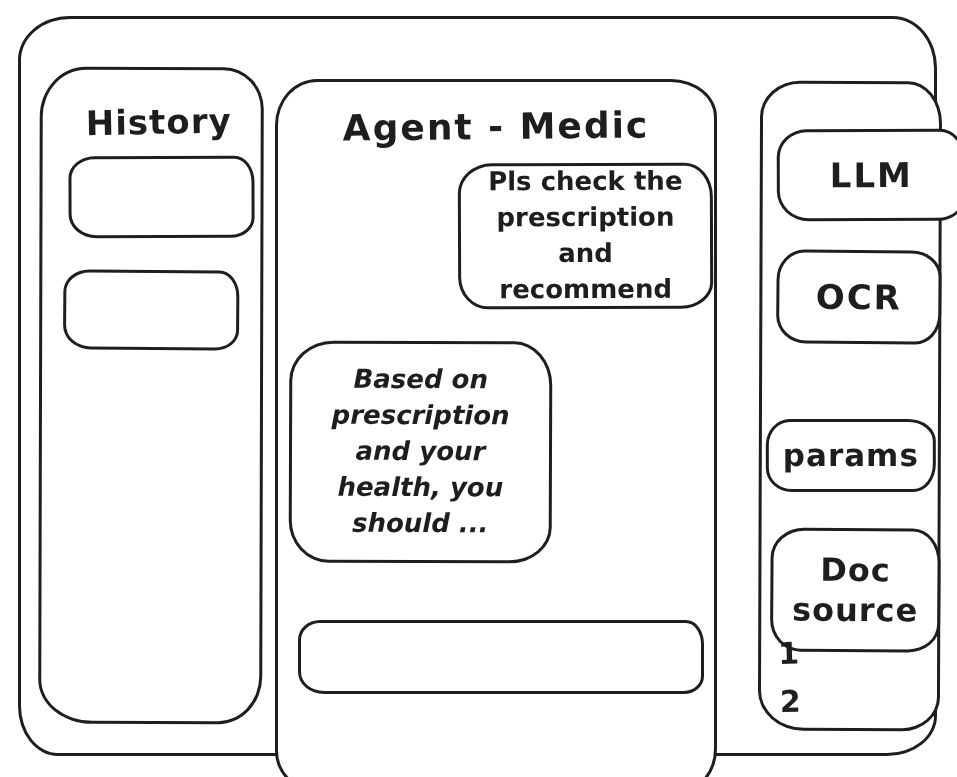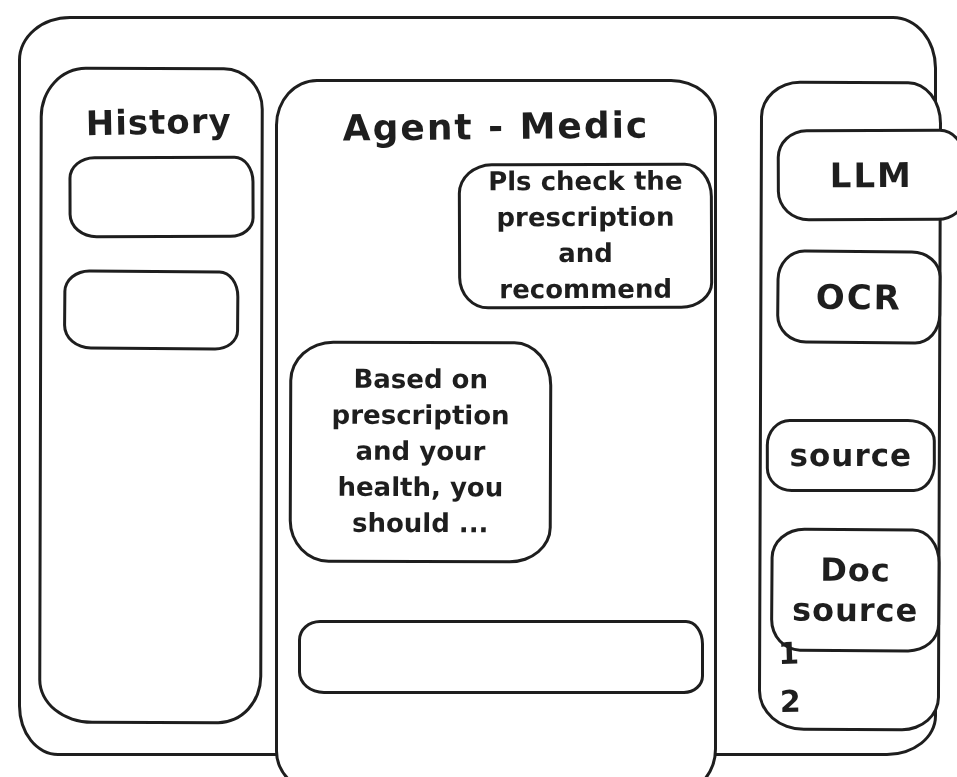--- a/index.html
+++ b/index.html
@@ -68,20 +68,21 @@
     left: 180px; top: 81px; width: 255px; height: 146px;
     padding: 24px 14px;
     border-radius: 34px 28px 32px 30px / 30px 34px 26px 32px;
     transform: rotate(-0.2deg);
   }
   .bubble-assistant {
     left: 11px; top: 259px; width: 263px; height: 222px;
     padding: 10px 18px;
     border-radius: 44px 38px 42px 40px / 40px 44px 36px 42px;
     transform: rotate(0.2deg);
+    font-style: italic;
   }
   .chat-input {
     position: absolute; left: 20px; top: 538px; width: 406px; height: 74px;
     border: 3px solid #1e1e1e; background: #fff; outline: none;
     border-radius: 22px 18px 20px 26px / 20px 24px 18px 22px;
     font-family: "DejaVu Sans", sans-serif; font-size: 24px;
     padding: 0 20px; color: #1e1e1e;
   }
 
   
@@ -146,20 +147,20 @@
       <div class="bubble bubble-assistant">
         <span>Based on prescription and your health, you should ...</span>
       </div>
 
       <input class="chat-input" type="text" value="" style="">
     </main>
 
     <aside class="sk tools">
       <button class="tool tool-llm">LLM</button>
       <button class="tool tool-ocr">OCR</button>
-      <button class="tool tool-params">source</button>
+      <button class="tool tool-params">params</button>
       <button class="tool tool-doc">Doc source</button>
       <div class="doc-num doc-num-1">1</div>
       <div class="doc-num doc-num-2">2</div>
     </aside>
 
   </div>
 </div>
 
 </body></html>

